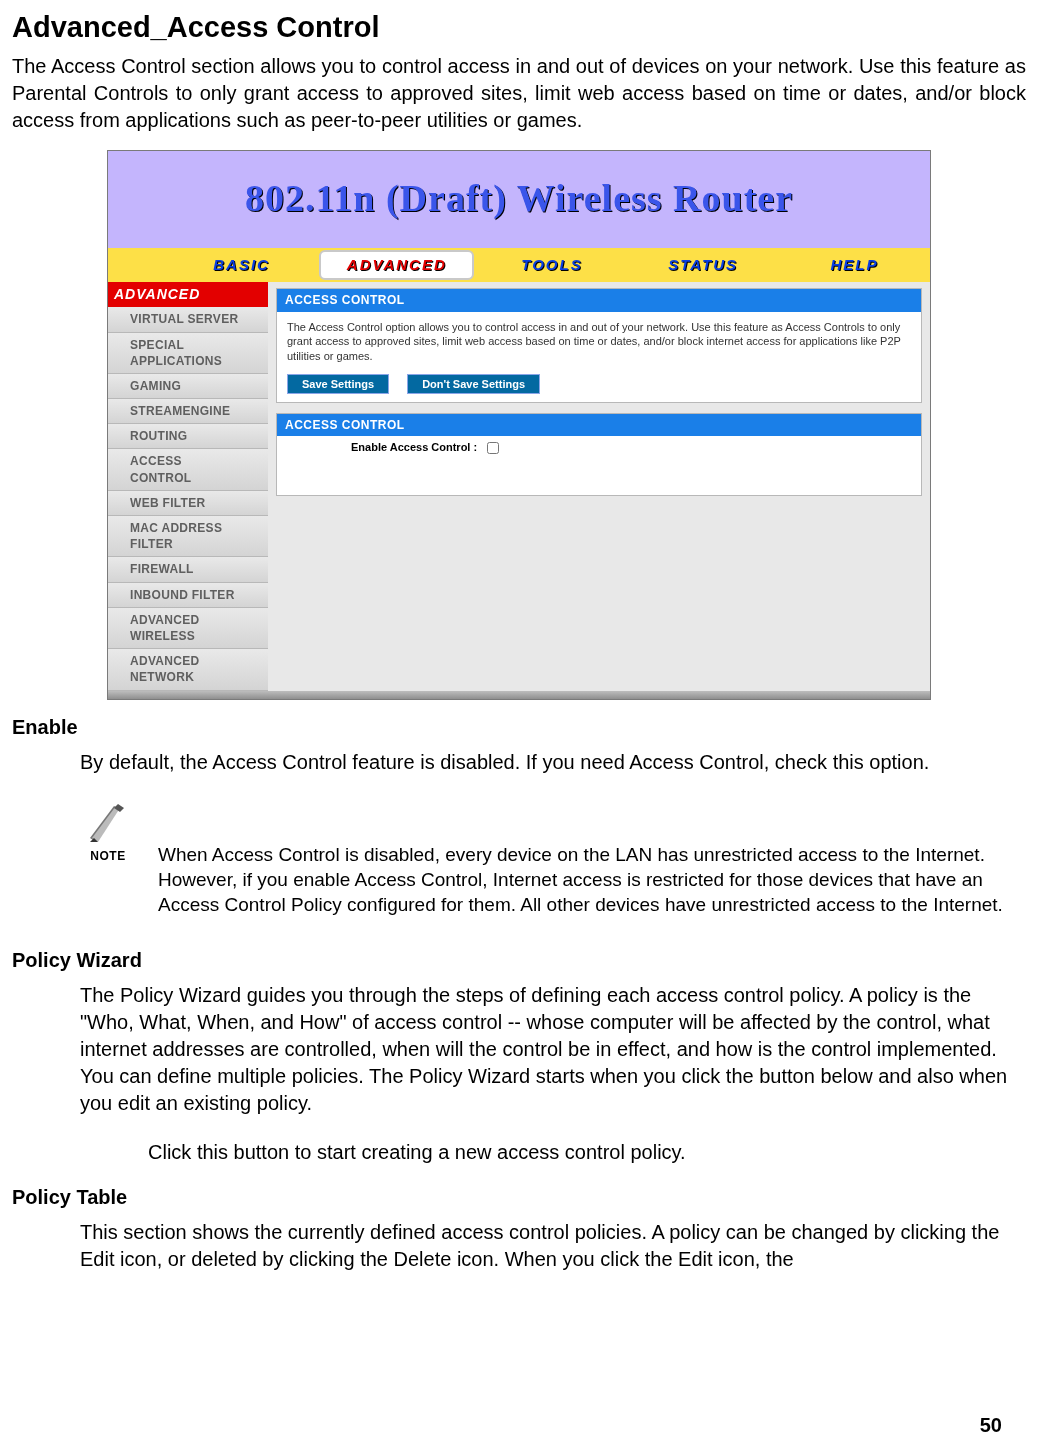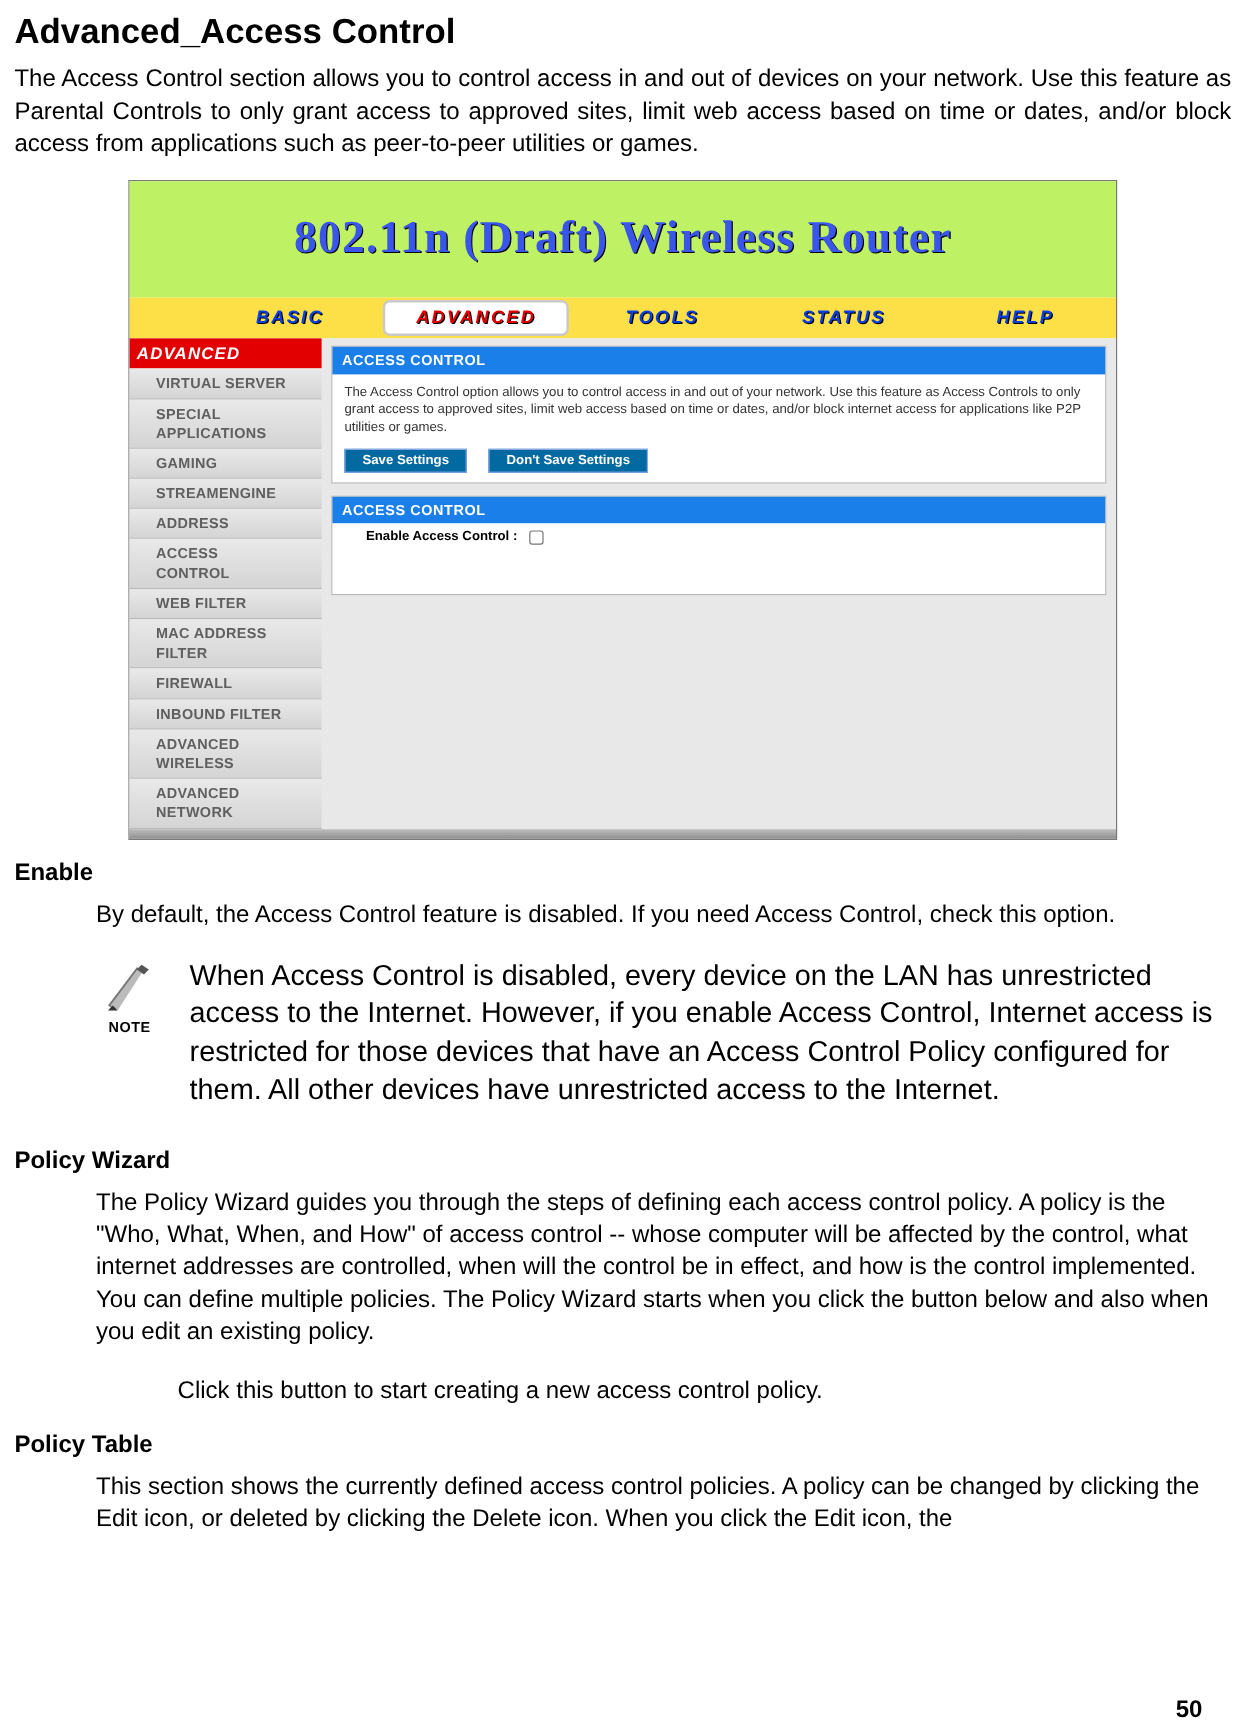--- a/index.html
+++ b/index.html
@@ -13,21 +13,21 @@
   }
   h1.page-title { font-size: 29px; font-weight: bold; margin: 4px 0 6px 0; }
   p.intro { font-size: 20px; text-align: justify; margin-bottom: 16px; }
   .screenshot {
     width: 824px;
     margin: 0 auto 14px auto;
     border: 1px solid #7a7a7a;
     background: #fff;
   }
   .ss-banner {
-    background: #bef264;
+    background: #c4b5fd;
     color: #0827c8;
     text-align: center;
     padding: 22px 10px 24px 10px;
     font-family: Georgia, 'Times New Roman', serif;
     font-weight: bold;
     font-size: 38px;
     letter-spacing: 1px;
   }
   .ss-banner span { color: #3a55ea; text-shadow: 1px 1px 0 #000; }
   .ss-tabs {
@@ -92,30 +92,30 @@
   .btn-row { display: flex; gap: 18px; margin-top: 6px; }
   .ss-btn {
     background: #0369a1;
     color: #fff;
     border: 1px solid #8aa5e8;
     font-size: 11px;
     font-weight: bold;
     padding: 3px 14px;
     cursor: pointer;
   }
-  .enable-row { display:flex; align-items:center; gap:10px; padding: 4px 10px 40px 28px; font-size:11px; font-weight:bold; }
+  .enable-row { display:flex; align-items:center; gap:10px; padding: 4px 10px 40px 28px; font-size:11px; font-weight:bold;margin-left:46px; }
   .enable-row input { width:12px; height:12px; }
   .ss-footer { height:8px; background:linear-gradient(#bdbdbd,#8f8f8f); }
   .section-label { font-size: 20px; font-weight: bold; margin: 8px 0 8px 0; }
   .section-body { font-size: 20px; margin: 0 0 22px 68px; }
   .note-block { display:flex; gap:22px; margin: 0 0 30px 68px; align-items:flex-start; }
   .note-icon { width:56px; flex:none; text-align:center; }
   .note-icon svg { display:block; margin:0 auto; }
   .note-icon .note-label { font-size:12px; font-weight:bold; letter-spacing:0.5px; margin-top:2px; }
-  .note-text { font-size:24px; line-height:1.32; }
+  .note-text { font-size:19px; line-height:1.32;margin-top:44px; }
   .sub-label { font-size:20px; font-weight:bold; margin: 0 0 8px 68px; }
   .sub-body { font-size:20px; margin: 0 0 18px 136px; }
   .page-num { position:absolute; bottom:12px; right:24px; font-size:20px; font-weight:bold; }
   .page-wrap { position:relative; min-height:1443px; }
 </style>
 </head>
 <body>
 <div class="page-wrap">
 
 <h1 class="page-title">Advanced_Access Control</h1>
@@ -130,21 +130,21 @@
     <div class="ss-tab">STATUS</div>
     <div class="ss-tab">HELP</div>
   </div>
   <div class="ss-body">
     <div class="ss-sidebar">
       <div class="sb-head">ADVANCED</div>
       <div class="sb-item">VIRTUAL SERVER</div>
       <div class="sb-item">SPECIAL APPLICATIONS</div>
       <div class="sb-item">GAMING</div>
       <div class="sb-item">STREAMENGINE</div>
-      <div class="sb-item">ADDRESS</div>
+      <div class="sb-item">ROUTING</div>
       <div class="sb-item">ACCESS CONTROL</div>
       <div class="sb-item">WEB FILTER</div>
       <div class="sb-item">MAC ADDRESS FILTER</div>
       <div class="sb-item">FIREWALL</div>
       <div class="sb-item">INBOUND FILTER</div>
       <div class="sb-item">ADVANCED WIRELESS</div>
       <div class="sb-item">ADVANCED NETWORK</div>
     </div>
     <div class="ss-main">
       <div class="panel">

